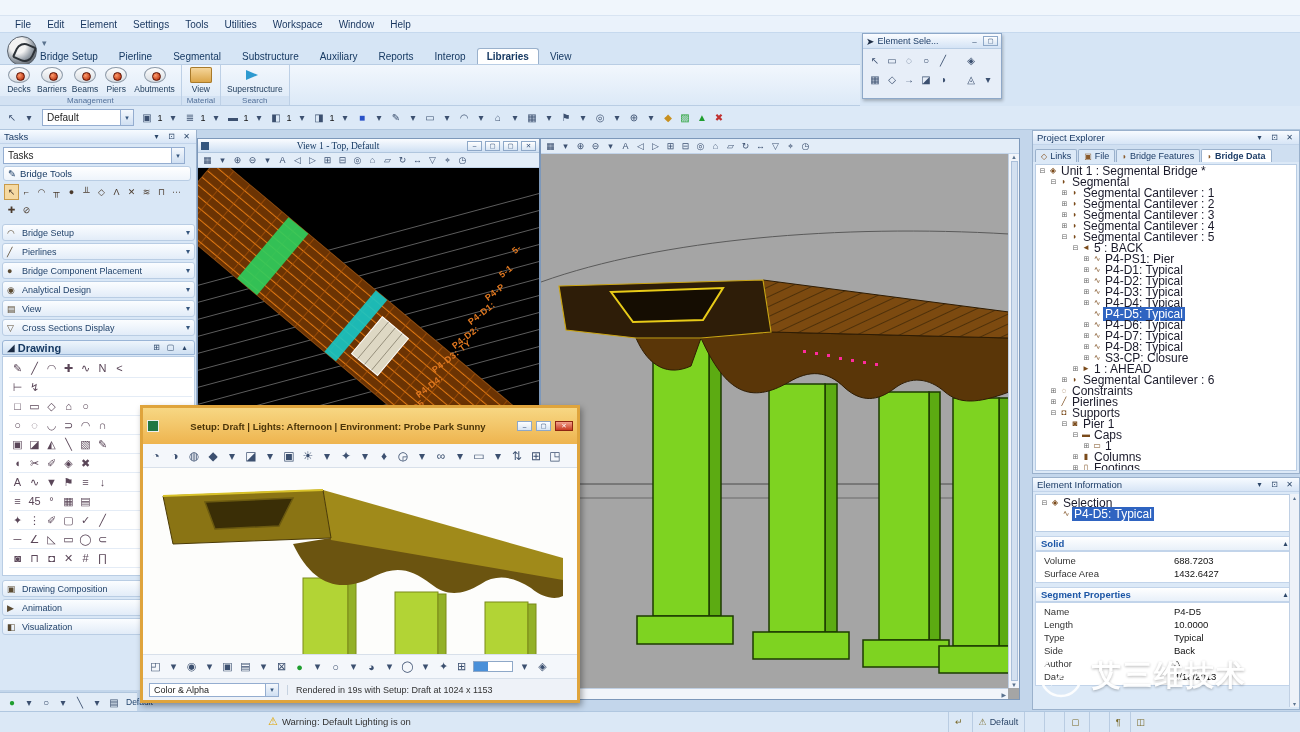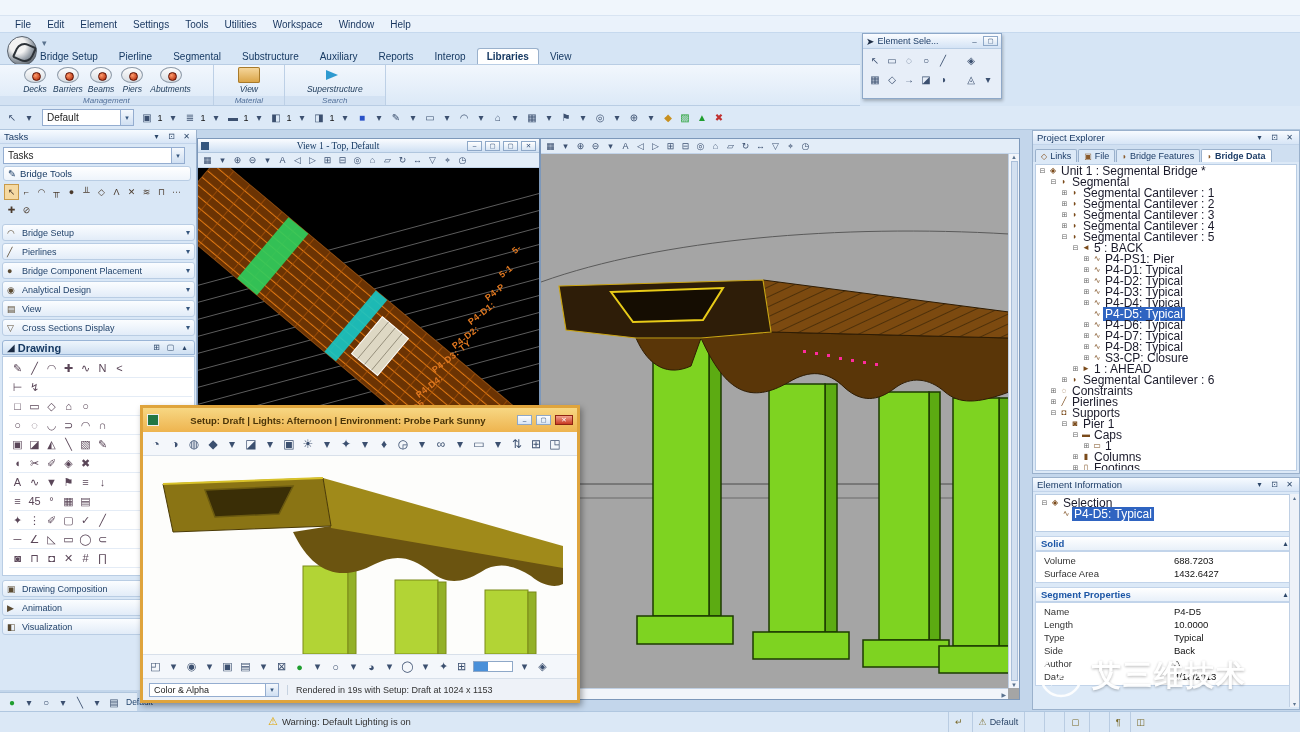--- a/index.html
+++ b/index.html
@@ -15,21 +15,21 @@
   .mi { padding:1px 7px; font-size:10px; color:#17355e; }
   .ribbon { position:absolute; left:0; top:33px; width:1300px; height:73px; background:#d6e5f5; }
   .applogo { position:absolute; left:7px; top:3px; width:30px; height:30px; border-radius:50%;
     background: radial-gradient(circle at 35% 30%, #f2f2f2 0 30%, #9aa2ab 55%, #2e3338 100%); border:1px solid #5a636e; }
   .applogo:after{content:""; position:absolute; left:7px; top:6px; width:15px; height:15px; border:2px solid #2c3238; border-radius:50% 10% 50% 10%; transform:rotate(25deg);}
   .qaccess{position:absolute;left:42px;top:5px;font-size:9px;color:#5a728e;}
   .tabstrip { position:absolute; left:30px; top:14px; height:17px; display:flex; align-items:flex-end; gap:1px;}
   .rtab { padding:2px 9px 2px; font-size:10px; color:#173a63; border:1px solid transparent; border-bottom:none; border-radius:3px 3px 0 0;}
   .rtab.active { background:#fff; border-color:#9ab1cc; font-weight:bold; }
   .ribbonbody { position:absolute; left:0; top:31px; width:860px; height:42px; background:linear-gradient(#f2f7fd,#dce9f7); border-top:1px solid #b9cde4; border-bottom:1px solid #b9cde4; display:flex;}
-  .rgroup { position:relative; height:100%; border-right:1px solid #bdd0e6; padding:1px 20px 10px; display:flex; gap:3px;font-style:italic;}
+  .rgroup { position:relative; height:100%; border-right:1px solid #bdd0e6; padding:1px 4px 10px; display:flex; gap:3px;}
   .rglabel { position:absolute; left:0; bottom:0; width:100%; text-align:center; font-size:8px; color:#53719a; background:#d3e2f3;}
   .rbtn { display:flex; flex-direction:column; align-items:center; justify-content:flex-start; padding:1px 2px; min-width:30px;}
   .rlbl { font-size:8.5px; color:#24405f; margin-top:1px; white-space:nowrap;}
   .rbtn .rico { width:22px; height:16px; border:1px solid #8d9aa8; border-radius:50%; position:relative; background:linear-gradient(#fdfdfd,#d8dde2);}
   .rbtn .rico:after { content:""; position:absolute; left:7px; top:4px; width:7px; height:7px; border-radius:50%; background:radial-gradient(circle at 35% 35%, #ff9a6a, #a81f00); border:1px solid #5c0f00;}
   .rbtn.mat .rico { border:none; border-radius:2px; background:linear-gradient(#f7d9a0,#d9a243); box-shadow:inset 0 0 0 1px #a87a2a;}
   .rbtn.mat .rico:after { display:none; }
   .rbtn.arrow .rico { border:none; background:none; box-shadow:none;}
   .rbtn.arrow .rico:after { content:""; left:2px; top:3px; width:0; height:0; border:none; border-radius:0; background:none;
     border-top:5px solid transparent; border-bottom:5px solid transparent; border-left:12px solid #2e9ad0;}
@@ -82,21 +82,21 @@
   .vtools .ic { width:15px; height:14px; font-size:9px;}
   .vcontent { position:relative; flex:1; overflow:hidden;}
   .v1content { background:#000; }
   .v2content { background:#a5a5a5; }
   .v1l { position:absolute; transform:rotate(-38deg); transform-origin:left top; color:#e07820; font-size:9px; font-weight:bold; letter-spacing:.5px; white-space:nowrap;}
   .vscroll { position:absolute; right:0; top:0; bottom:11px; width:11px; background:#f2f5fa; border-left:1px solid #c0d0e4; display:flex; flex-direction:column; justify-content:space-between; align-items:center; font-size:6px; color:#5a728e;}
   .vscroll .thumb { flex:1; width:7px; margin:1px 0; background:#d3e0f0; border:1px solid #aabfda;}
   .hscroll { position:absolute; left:0; right:11px; bottom:0; height:11px; background:#f2f5fa; border-top:1px solid #c0d0e4; display:flex; justify-content:space-between; align-items:center; font-size:6px; color:#5a728e; padding:0 2px;}
   
   .rwin { position:absolute; left:140px; top:405px; width:440px; height:298px; background:#fff; border:3px solid #dfa43c; box-shadow:2px 3px 6px rgba(0,0,0,.35); z-index:6; display:flex; flex-direction:column;}
-  .rtitle { height:24px; background:linear-gradient(#f7d783,#eeb44f); display:flex; align-items:center; gap:4px; padding:0 4px;}
+  .rtitle { height:36px; background:linear-gradient(#f7d783,#eeb44f); display:flex; align-items:center; gap:4px; padding:0 4px;}
   .rtitle .lg { width:12px; height:12px; background:#274; border:1px solid #eee;}
   .rtitle .t { flex:1; text-align:center; font-size:9.5px; color:#4a3408; font-weight:bold;}
   .rtools { height:24px; background:#f4f7fb; border-bottom:1px solid #d8e0ea; display:flex; align-items:center; padding-left:4px; gap:1px;}
   .rtools .ic { width:18px; height:18px; font-size:12px; color:#3c5070;}
   .rcontent { position:relative; flex:1; background:#fff; overflow:hidden;}
   .rbots { height:24px; background:#f4f7fb; border-top:1px solid #d8e0ea; display:flex; align-items:center; padding-left:4px; gap:1px;}
   .rbots .ic { width:17px; height:17px; font-size:11px;}
   .slider { width:40px; height:11px; border:1px solid #8ea8c8; background:#fff; position:relative; margin:0 2px;}
   .slider .fill { position:absolute; left:0; top:0; bottom:0; width:14px; background:#4a90d9;}
   .rfoot { height:22px; background:#eef2f8; border-top:1px solid #d8e0ea; display:flex; align-items:center; padding:0 6px; gap:8px;}

